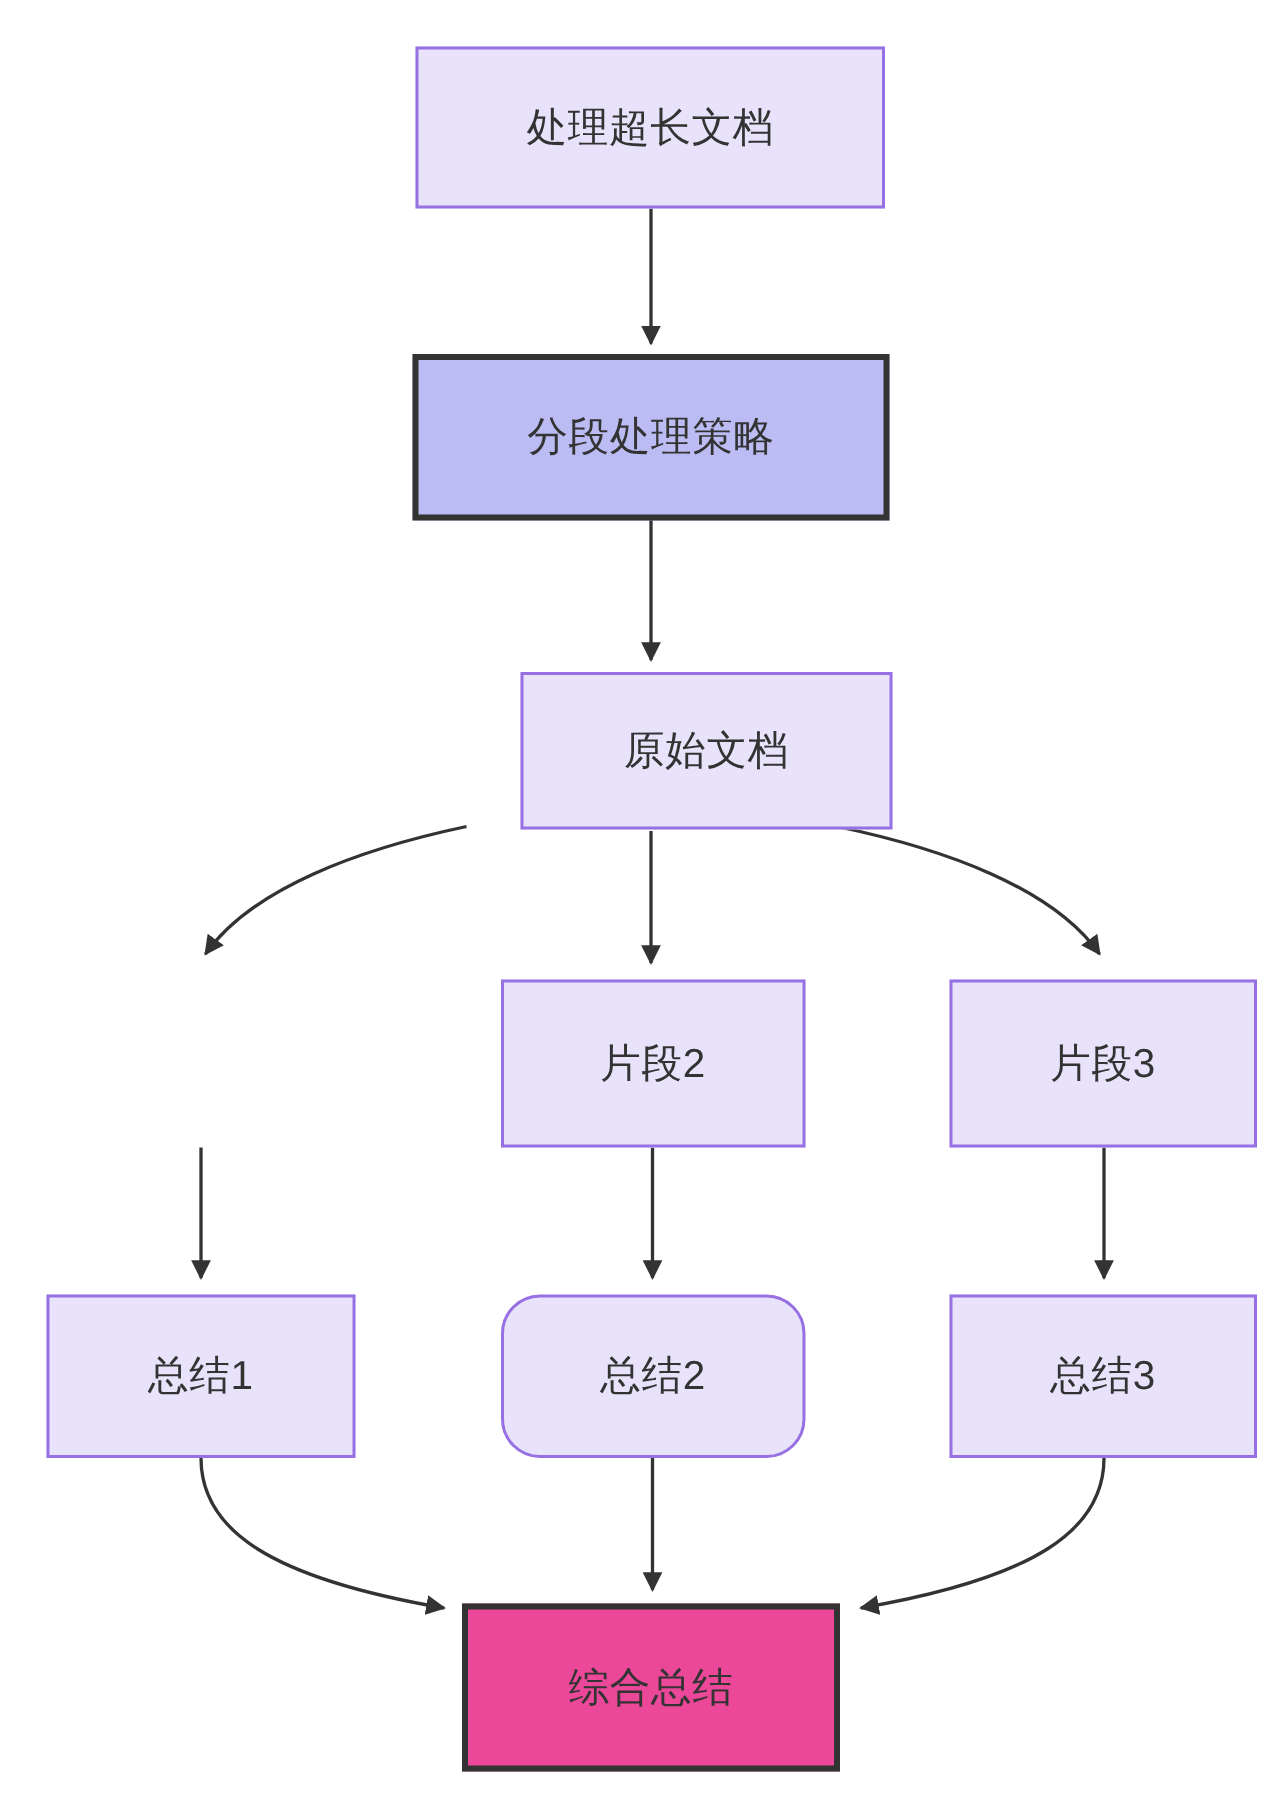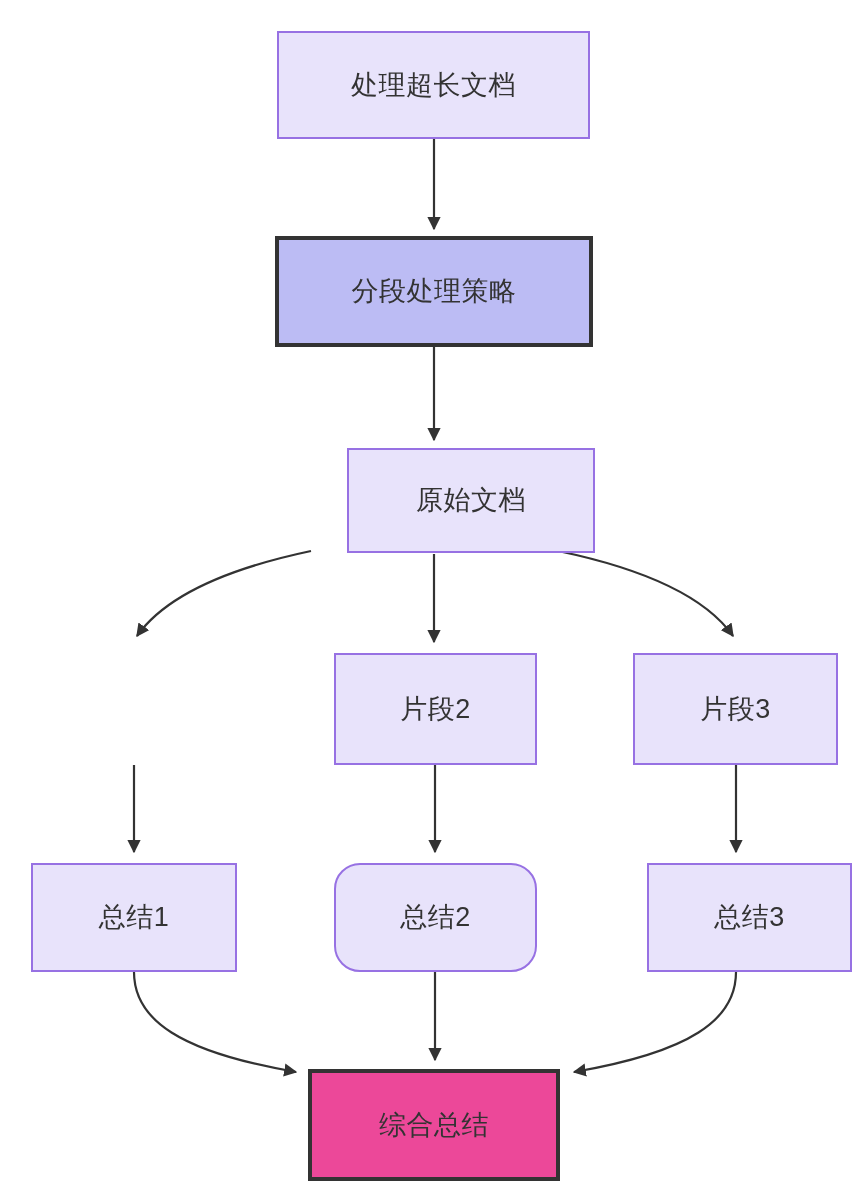--- a/index.html
+++ b/index.html
@@ -113,21 +113,21 @@
   </div>
 
   <div class="node lavender" style="left:31px; top:863px; width:206px; height:109px;">
     <span class="node-label">总结1</span>
   </div>
 
   <div class="node lavender" style="left:334px; top:863px; width:203px; height:109px;border-radius:26px;">
     <span class="node-label">总结2</span>
   </div>
 
-  <div class="node lavender" style="left:647px; top:863px; width:205px; height:109px;">
+  <div class="node lavender" style="left:633px; top:863px; width:205px; height:109px;">
     <span class="node-label">总结3</span>
   </div>
 
   <div class="node green" style="left:308px; top:1069px; width:252px; height:112px;">
     <span class="node-label">综合总结</span>
   </div>
 
 </div>
 
 </body></html>

